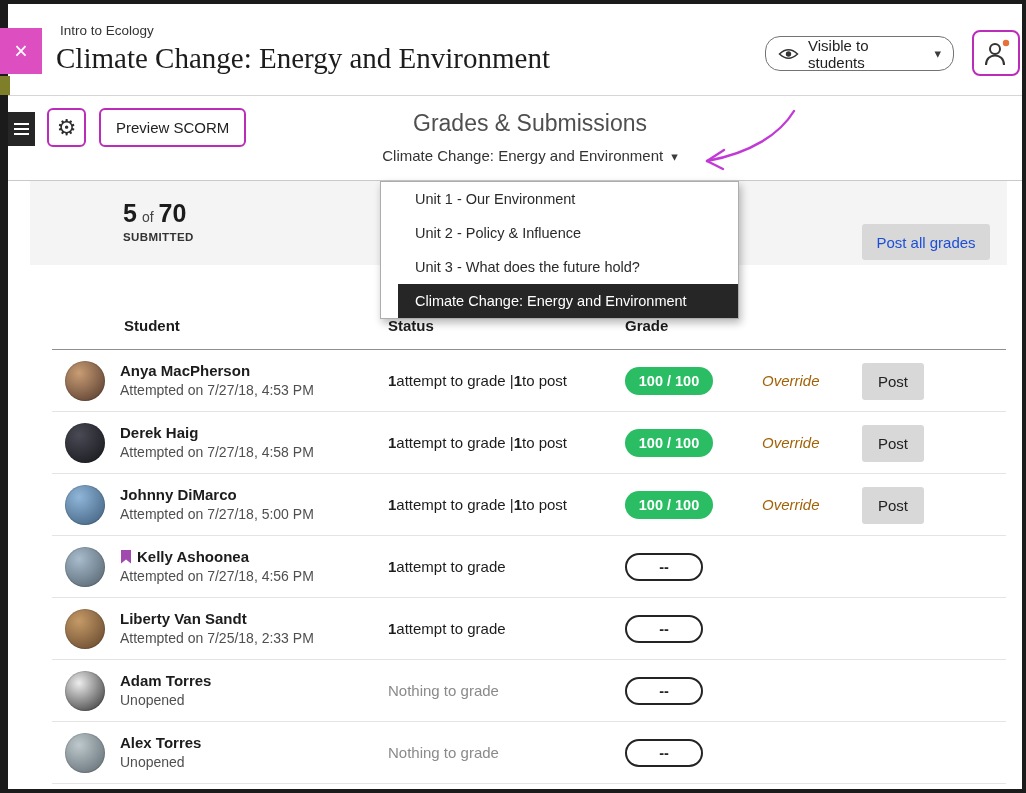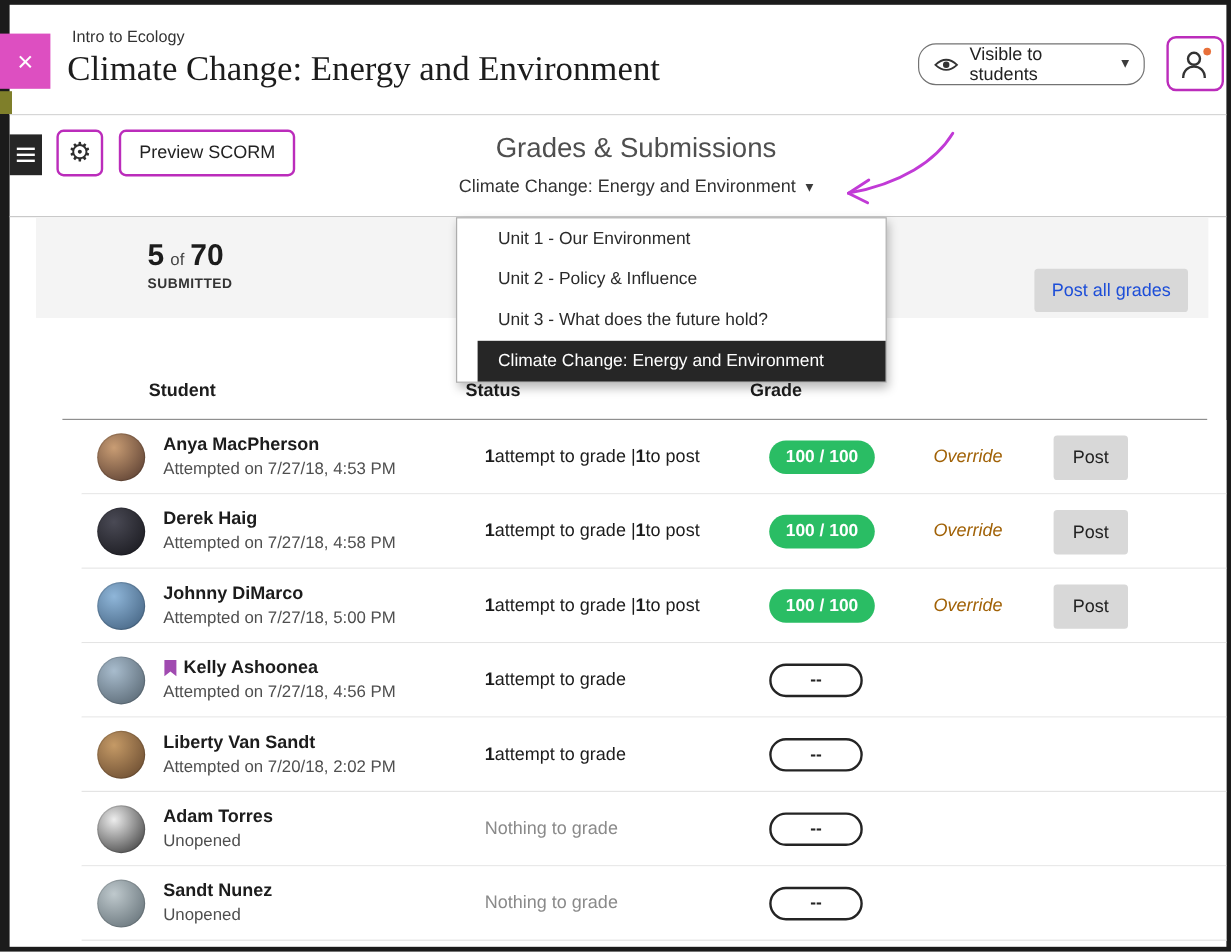--- a/index.html
+++ b/index.html
@@ -60,21 +60,21 @@
   .stat-big { font-size:25px; font-weight:bold; color:#1c1c1c; }
   .stat-small { font-size:14px; color:#444; margin:0 5px; }
   .stat-label { font-size:11.5px; font-weight:600; letter-spacing:.4px; color:#333; margin-top:3px; }
   .post-all-btn { position:absolute; left:862px; top:224px; width:128px; height:36px;
     background:var(--button-gray,#d8d8d8); border:none; border-radius:3px; font-size:15px; color:#1d4ed8; cursor:pointer; }
 
   
   .col-header { position:absolute; top:317px; font-size:15px; font-weight:bold; color:#1c1c1c; }
   .col-student { left:124px; } .col-status { left:388px; } .col-grade { left:625px; }
   .thead-divider { position:absolute; left:52px; top:349px; width:954px; height:1px; background:#8f8f8f; }
-  .rows { position:absolute; left:68px; top:350px; width:954px; }
+  .rows { position:absolute; left:52px; top:350px; width:954px; }
   .row { position:relative; height:62px; border-bottom:1px solid #e4e4e4; background:#fff; cursor:pointer; }
   .avatar { position:absolute; left:13px; top:11px; width:40px; height:40px; border-radius:50%;
     background:#999; box-shadow:inset 0 0 0 1px rgba(0,0,0,.12); }
   .name-block { position:absolute; left:68px; top:12px; }
   .name { display:flex; align-items:center; gap:5px; font-size:15px; font-weight:bold; color:#1c1c1c; }
   .flag-wrap { display:inline-flex; }
   .flag-wrap svg path { fill:var(--flag,#a04ab0); }
   .meta { font-size:14px; color:#4f4f4f; margin-top:3px; }
   .status { position:absolute; left:336px; top:0; height:100%; display:flex; align-items:center;
     font-size:15px; color:#1c1c1c; }
@@ -250,21 +250,21 @@
 
   </div>
 
   <div class="row">
     <div class="avatar" style="background: radial-gradient(circle at 35% 30%, rgb(197, 154, 102), rgb(95, 66, 42));"></div>
     <div class="name-block">
       <div class="name">
 
         <span class="name-text">Liberty Van Sandt</span>
       </div>
-      <div class="meta">Attempted on 7/20/18, 2:02 PM</div>
+      <div class="meta">Attempted on 7/25/18, 2:33 PM</div>
     </div>
     <div class="status">
           <b>1</b>
           <span> attempt to grade</span>
         </div>
     <div class="grade-pill empty">--</div>
 
   </div>
 
   <div class="row">
@@ -281,21 +281,21 @@
         </div>
     <div class="grade-pill empty">--</div>
 
   </div>
 
   <div class="row">
     <div class="avatar" style="background: radial-gradient(circle at 35% 30%, rgb(191, 201, 205), rgb(90, 103, 110));"></div>
     <div class="name-block">
       <div class="name">
 
-        <span class="name-text">Sandt Nunez</span>
+        <span class="name-text">Alex Torres</span>
       </div>
       <div class="meta">Unopened</div>
     </div>
     <div class="status muted">
           <span>Nothing to grade</span>
         </div>
     <div class="grade-pill empty">--</div>
 
   </div>
 </div>

